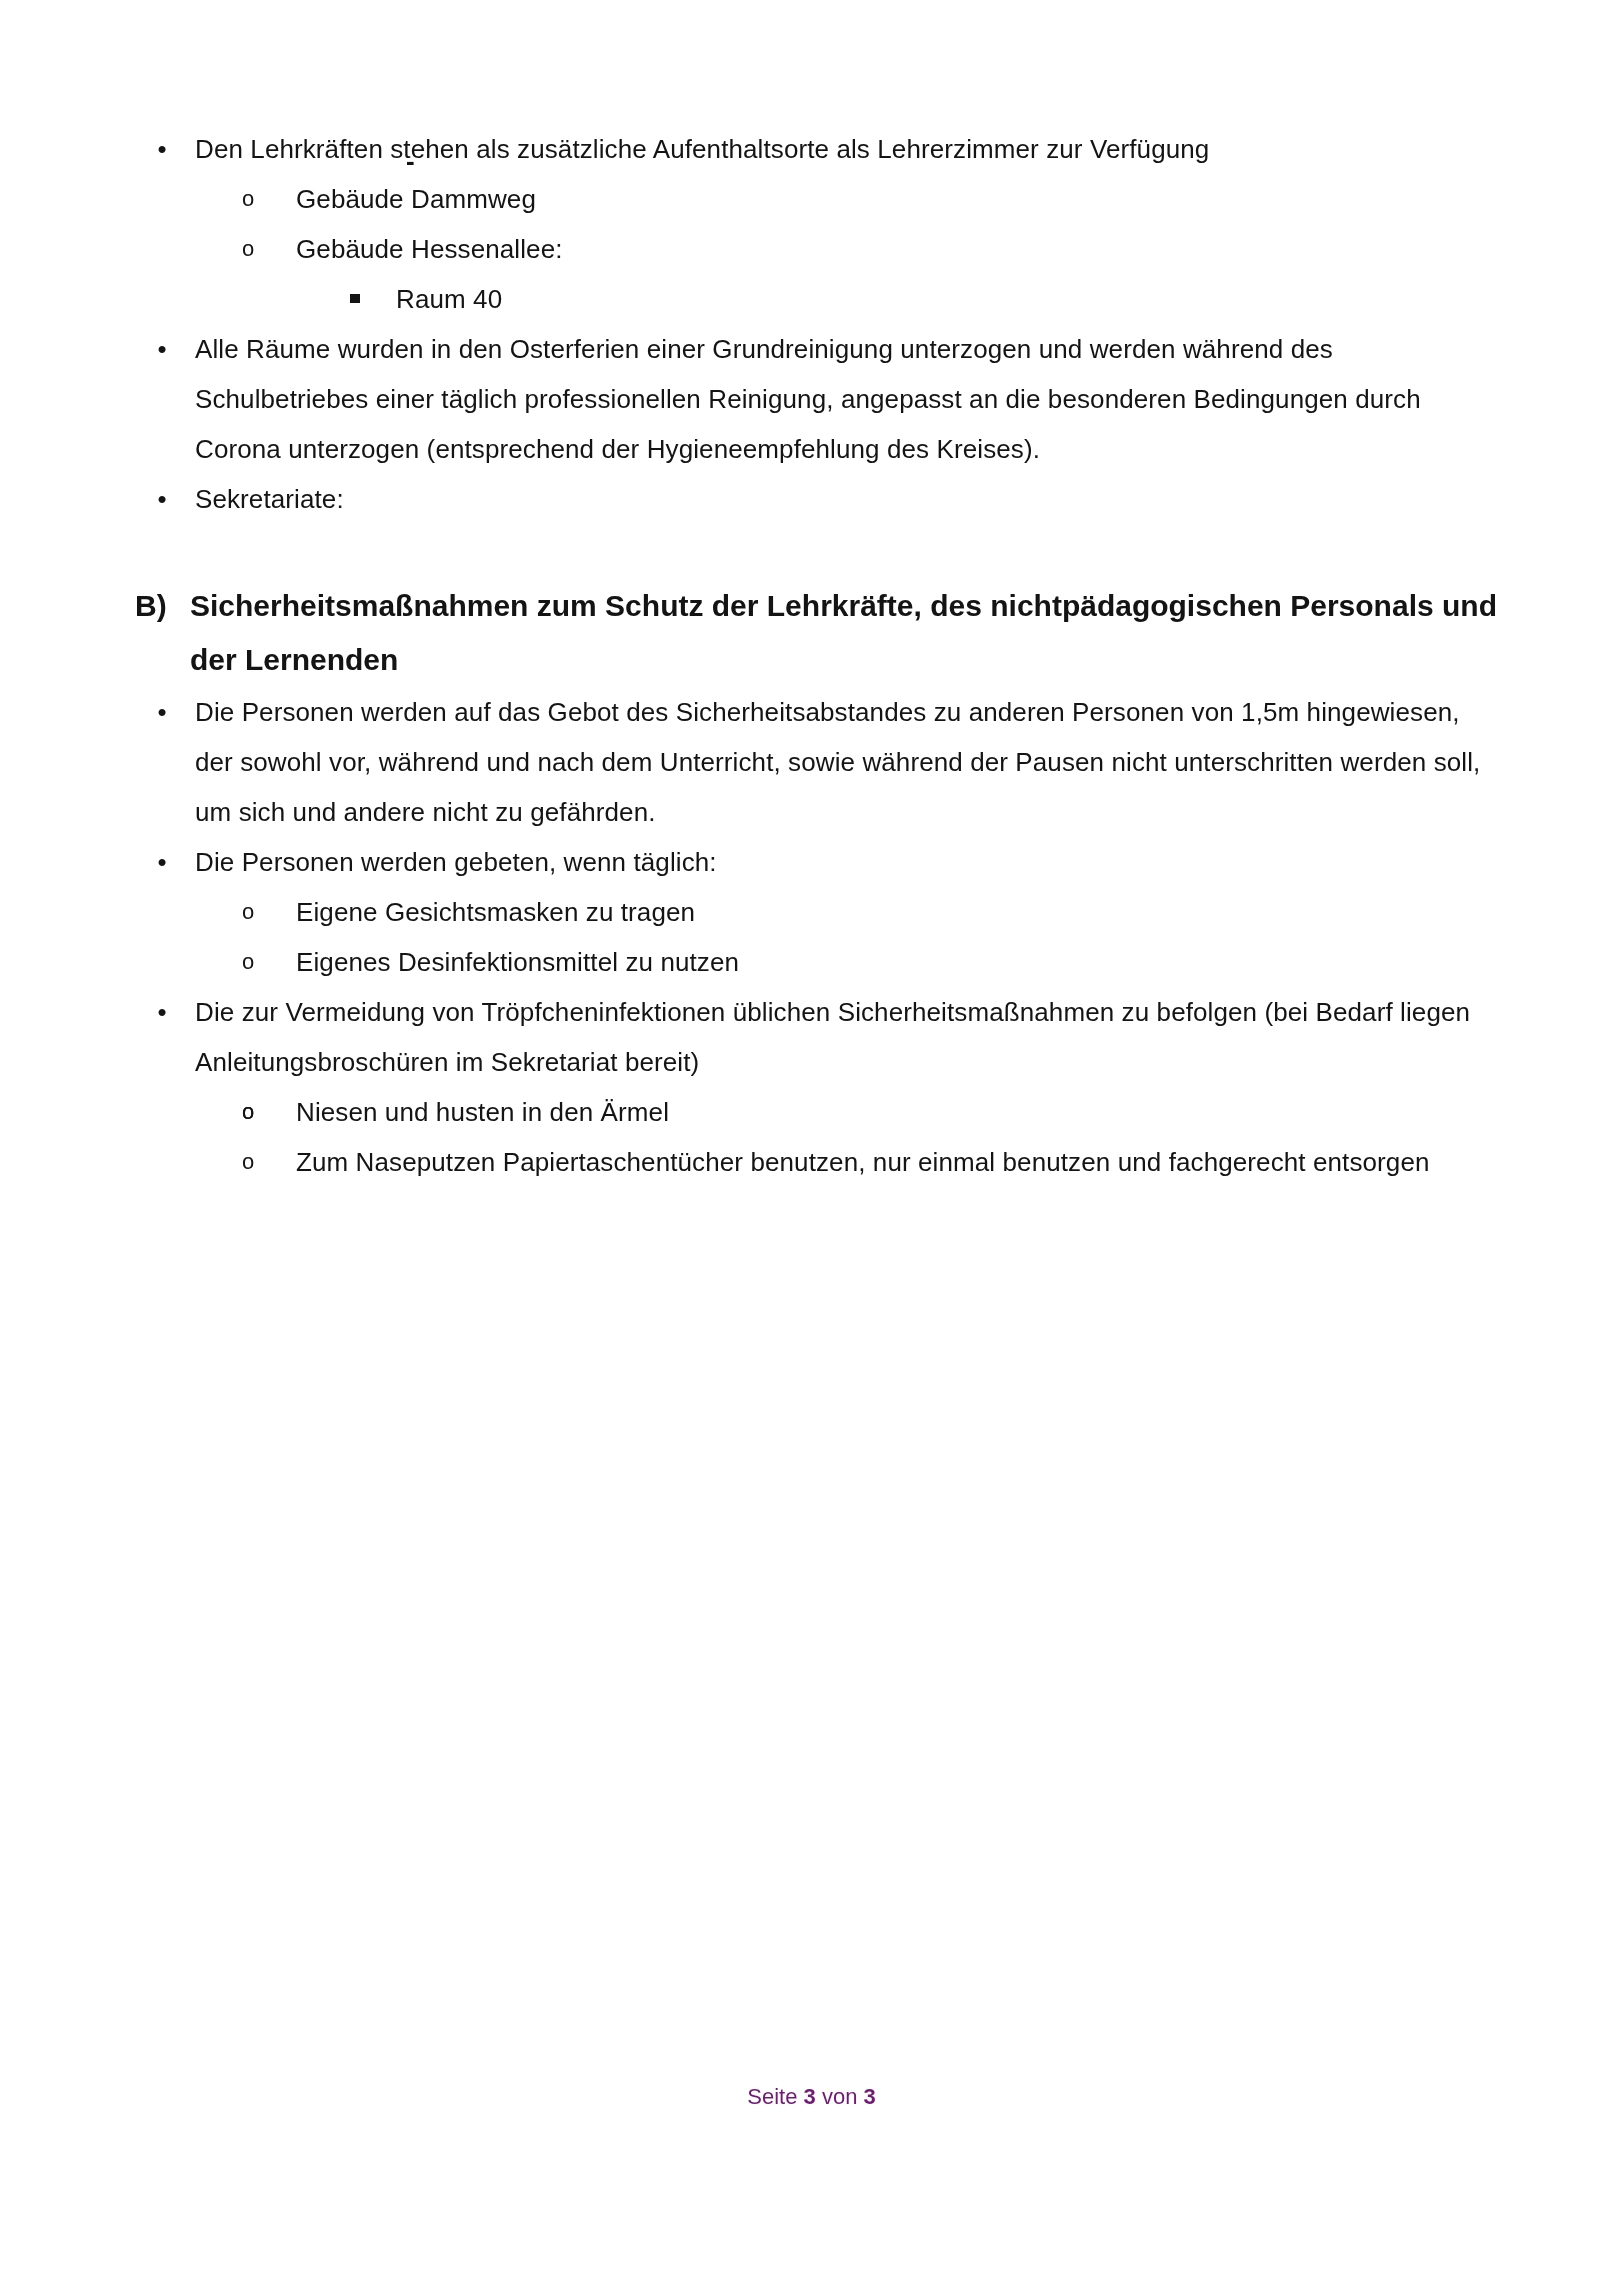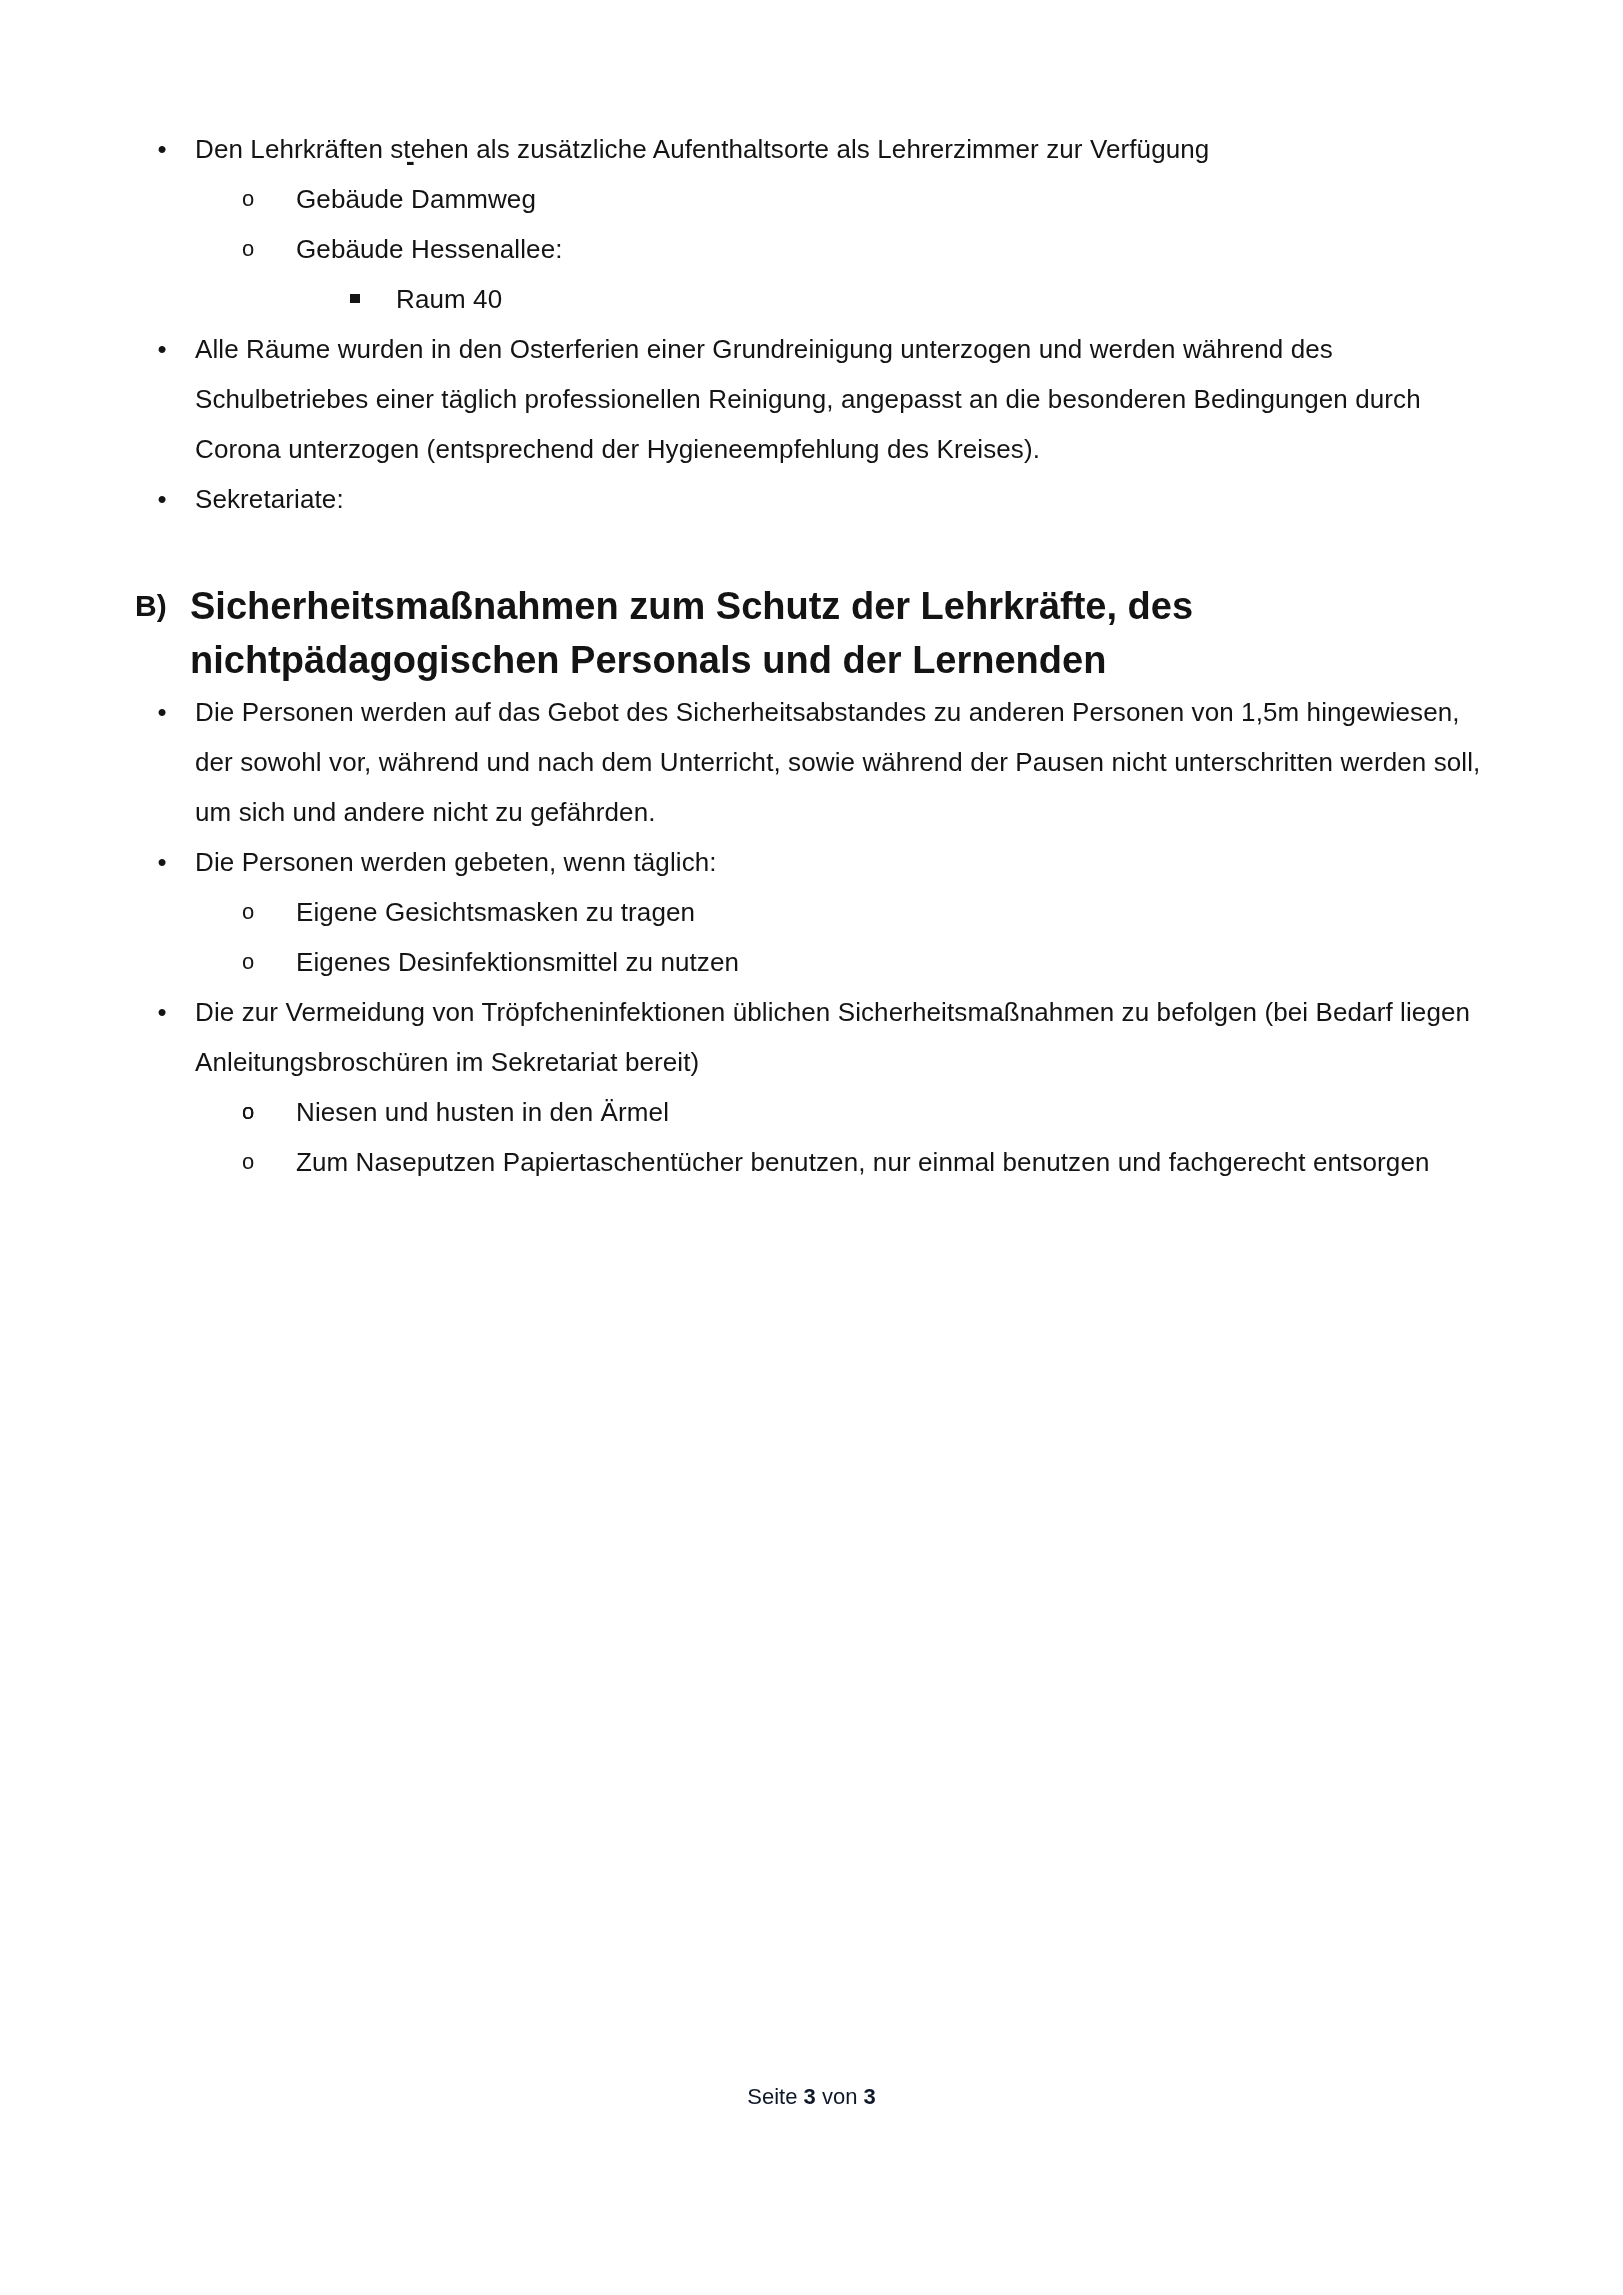--- a/index.html
+++ b/index.html
@@ -107,35 +107,35 @@
   }
   .heading-b .label {
     position: absolute;
     left: -7.9px;
     top: 0;
     font-size: 30px;
     font-weight: 700;
     line-height: 54px;
   }
   .heading-b .htxt {
-    font-size: 38px;
+    font-size: 30px;
     font-weight: 700;
     line-height: 54px;
     padding-left: 47px;
     display: block;
   }
 
   .footer {
     position: absolute;
     left: 0;
     right: 0;
     top: 2084px;
     text-align: center;
     font-size: 22px;
-    color: #0f172a;
+    color: #701a75;
     font-weight: 400;
   }
   .footer b { font-weight: 700; }
 </style>
 </head>
 <body>
 
 <div class="page">
 
   <div class="top-dash">-</div>

